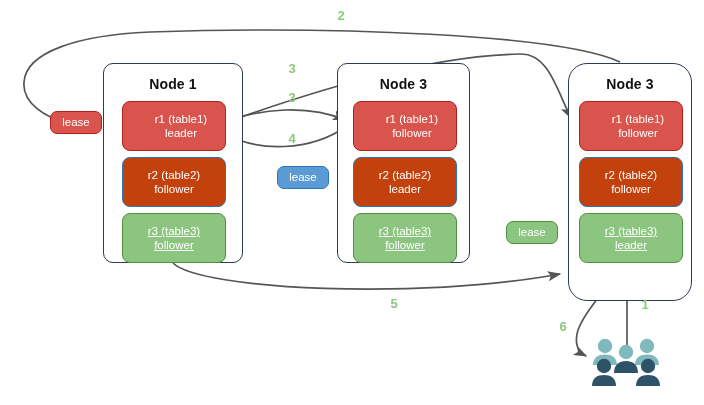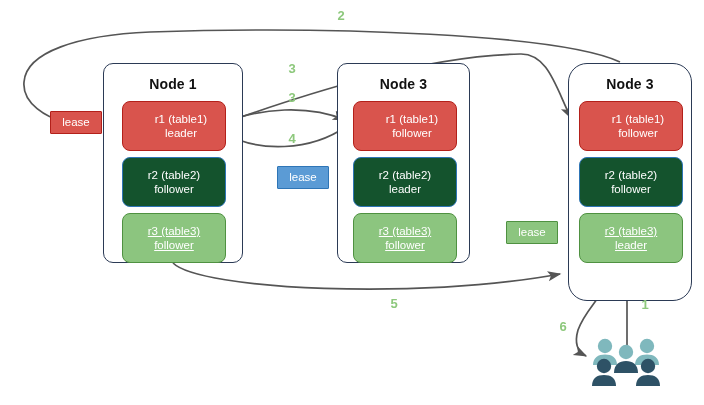--- a/index.html
+++ b/index.html
@@ -58,32 +58,32 @@
   .replica .rl {
     display: block;
     white-space: nowrap;
   }
   .rep-red {
     background: #d9544d;
     border: 1.4px solid #b3201a;
     padding-left: 14px;
   }
   .rep-blue {
-    background: #14532d;
+    background: #c2410c;
     border: 1.4px solid #2e75b6;
   }
   .rep-green {
     background: #8cc57f;
     border: 1.4px solid #4f9141;
     text-decoration: underline;
   }
   .lease {
     position: absolute;
     box-sizing: border-box;
-    border-radius: 1px;
+    border-radius: 7px;
     display: flex;
     align-items: center;
     justify-content: center;
     color: #ffffff;
     font-size: 11.5px;
     line-height: 13px;
   }
   .lease-red {
     background: #d9544d;
     border: 1.4px solid #b3201a;

